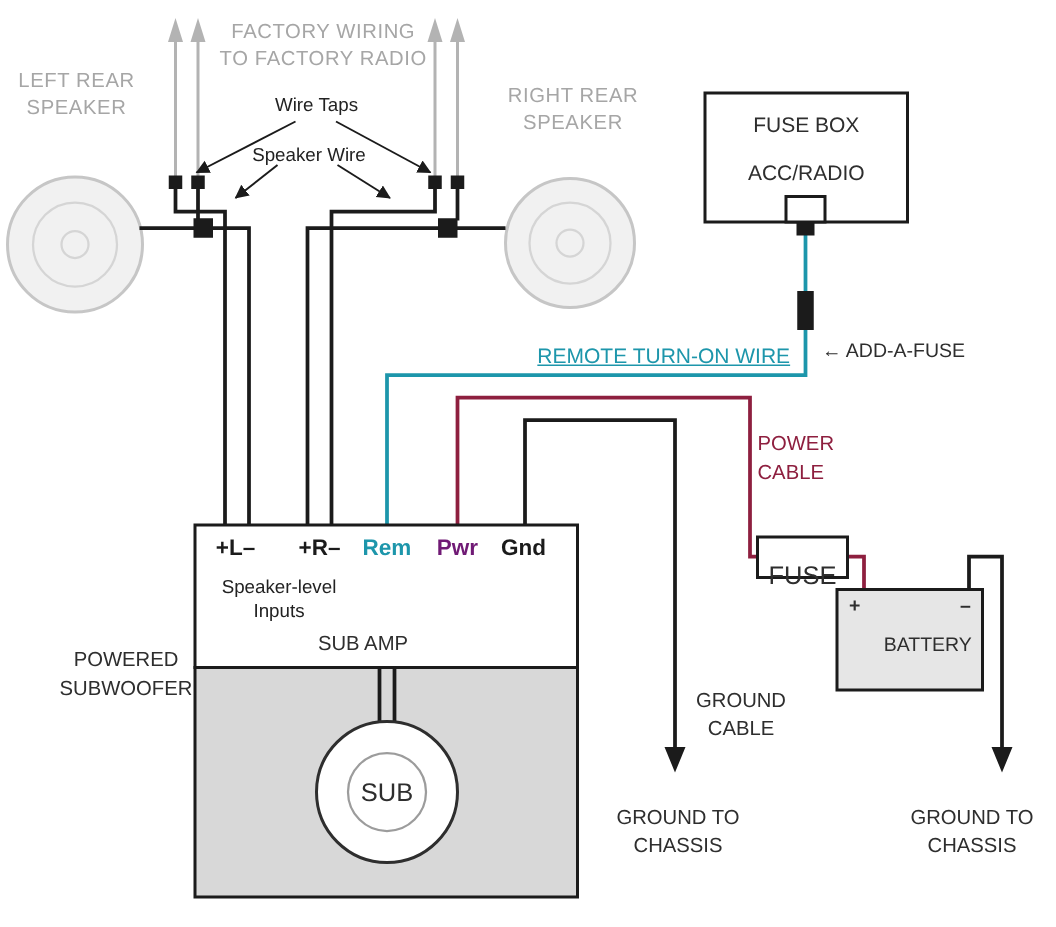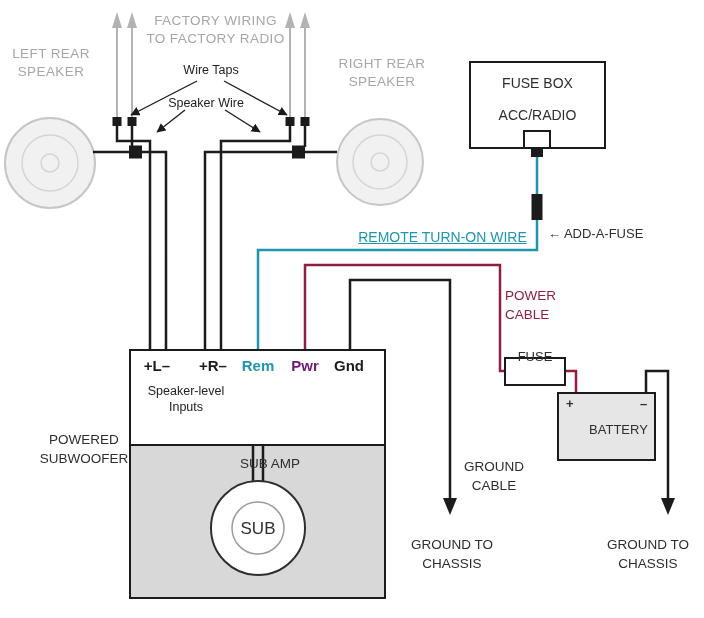--- a/index.html
+++ b/index.html
@@ -133,36 +133,36 @@
   <div class="lbl c" style="left:470px; top:74px; width:135px; font-size:14px;">FUSE BOX</div>
   <div class="lbl c" style="left:470px; top:106px; width:135px; font-size:14px;">ACC/RADIO</div>
 
   <div class="lbl" style="left:548px; top:177px; font-size:13px;margin-top:48px;">← ADD-A-FUSE</div>
 
   <div class="lbl c teal" style="left:350px; top:228px; width:185px; font-size:14px;text-decoration:underline;">REMOTE TURN-ON WIRE</div>
 
   <div class="lbl maroon" style="left:505px; top:287px; width:80px; line-height:1.4;">POWER
 CABLE</div>
 
-  <div class="lbl c" style="left:505px; top:348px; width:60px; font-size:13px;">FUSE</div>
+  <div class="lbl c" style="left:505px; top:373px; width:60px; font-size:17px;">FUSE</div>
 
   <div class="lbl" style="left:566px; top:395px; font-size:13px; font-weight:700;">+</div>
   <div class="lbl" style="left:640px; top:395px; font-size:13px; font-weight:700;">–</div>
   <div class="lbl c" style="left:558px; top:421px; width:97px; font-size:13px;padding-left:24px;">BATTERY</div>
 
   <div class="term" style="left:134px;">+L–</div>
   <div class="term" style="left:190px;">+R–</div>
   <div class="term teal" style="left:235px; color:#1d96ab;">Rem</div>
   <div class="term maroon" style="left:282px; color:#701a75;">Pwr</div>
   <div class="term" style="left:326px;">Gnd</div>
 
   <div class="lbl c small" style="left:136px; top:384px; width:100px; line-height:1.25;">Speaker-level
 Inputs</div>
 
-  <div class="lbl c" style="left:220px; top:420px; width:100px;margin-top:35px;">SUB AMP</div>
+  <div class="lbl c" style="left:192px; top:420px; width:100px;">SUB AMP</div>
 
   <div class="lbl c" style="left:28px; top:431px; width:112px; line-height:1.4;">POWERED
 SUBWOOFER</div>
 
   <div class="lbl c" style="left:230px; top:518px; width:56px; font-size:17px;">SUB</div>
 
   <div class="lbl c" style="left:456px; top:458px; width:76px; line-height:1.4;">GROUND
 CABLE</div>
 
   <div class="lbl c" style="left:404px; top:536px; width:96px; line-height:1.4;">GROUND TO

